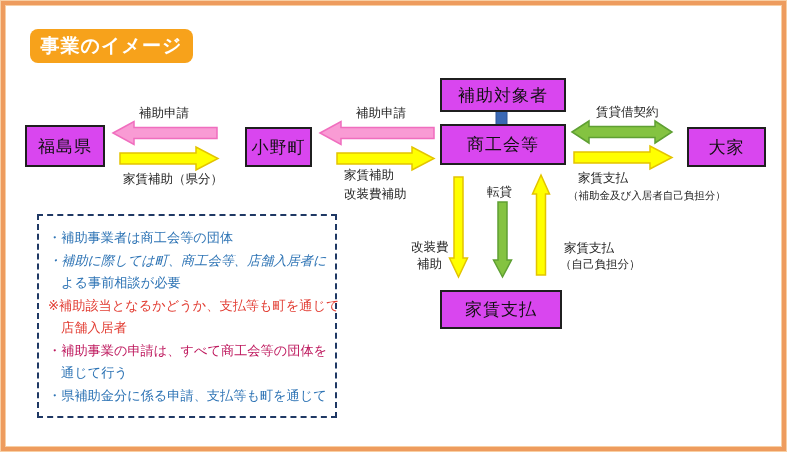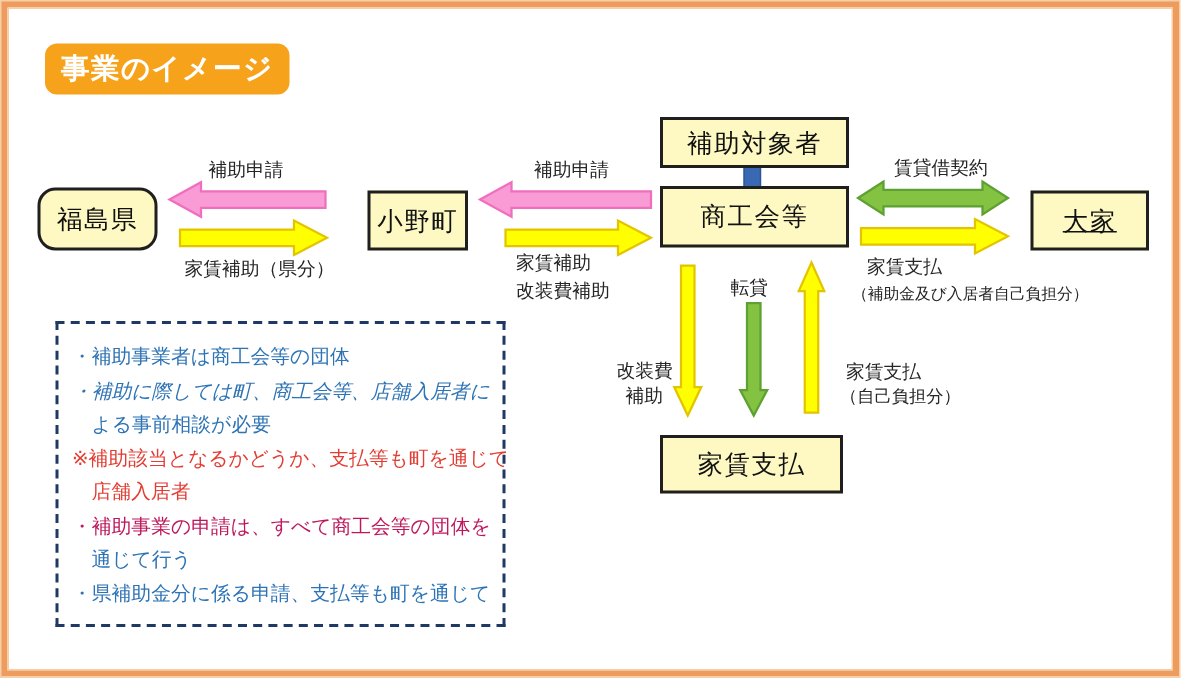--- a/index.html
+++ b/index.html
@@ -5,21 +5,21 @@
   html,body{margin:0;padding:0;background:#fff;}
   body{width:793px;height:455px;position:relative;overflow:hidden;
        font-family:"Liberation Sans","DejaVu Sans",sans-serif;}
   .canvas{position:absolute;left:0;top:0;width:793px;height:455px;background:#fff;}
   .frame{position:absolute;left:1px;top:1px;width:777px;height:442px;
          border:4px solid #EE9C5E;box-shadow:inset 0 0 0 1px #F8CFA4, 0 0 0 1px #F8CFA4;}
   .title{position:absolute;left:30px;top:29px;width:163px;height:34px;
          background:#F7A21B;border-radius:8px;color:#fff;font-weight:bold;
          font-size:19px;display:flex;align-items:center;justify-content:center;
          letter-spacing:1px;}
-  .node{position:absolute;background:#fef9c3;border:2px solid #1F1F1F;
+  .node{position:absolute;background:#d946ef;border:2px solid #1F1F1F;
         display:flex;align-items:center;justify-content:center;
         font-size:17px;color:#111;letter-spacing:1px;}
   .lbl{position:absolute;font-size:12.5px;color:#262626;white-space:nowrap;}
   .lbl.small{font-size:10.5px;font-family:Liberation Serif, serif;}
   .lbl.mid{font-size:11.5px;}
   svg.arrows{position:absolute;left:0;top:0;}
   .arrow-pink{fill:#F99BD4;stroke:#F06EBE;stroke-width:1.5;}
   .arrow-yellow{fill:#FFFF00;stroke:#E3C400;stroke-width:1.5;}
   .arrow-green{fill:#84C341;stroke:#5FA033;stroke-width:1.5;}
   .connector-blue{fill:#3A69B3;stroke:#2F5597;stroke-width:1;}
@@ -53,25 +53,25 @@
 
     <rect class="connector-blue" x="496" y="107" width="11" height="22"></rect>
 
     <polygon class="arrow-yellow" points="454,177 463,177 463,258 467.5,258 458.5,277 449.5,258 454,258"></polygon>
 
     <polygon class="arrow-green" points="498,202 507,202 507,260 511.5,260 502.5,277 493.5,260 498,260"></polygon>
 
     <polygon class="arrow-yellow" points="541,175 549.5,194 545.5,194 545.5,275 536.5,275 536.5,194 532.5,194"></polygon>
   </svg>
 
-  <div class="node" style="left:25px;top:125px;width:76px;height:38px;border-radius:12px;">福島県</div>
+  <div class="node" style="left:25px;top:125px;width:76px;height:38px;">福島県</div>
   <div class="node" style="left:245px;top:127px;width:63px;height:36px;">小野町</div>
   <div class="node" style="left:440px;top:78px;width:122px;height:30px;">補助対象者</div>
   <div class="node" style="left:440px;top:124px;width:122px;height:37px;text-align:right;">商工会等</div>
-  <div class="node" style="left:687px;top:127px;width:75px;height:36px;text-decoration:underline;">大家</div>
+  <div class="node" style="left:687px;top:127px;width:75px;height:36px;">大家</div>
   <div class="node" style="left:440px;top:290px;width:118px;height:35px;">家賃支払</div>
 
   <div class="lbl" style="left:139px;top:105px;">補助申請</div>
   <div class="lbl" style="left:123px;top:171px;">家賃補助（県分）</div>
   <div class="lbl" style="left:356px;top:105px;">補助申請</div>
   <div class="lbl" style="left:344px;top:167px;">家賃補助</div>
   <div class="lbl" style="left:344px;top:186px;">改装費補助</div>
   <div class="lbl" style="left:596px;top:104px;">賃貸借契約</div>
   <div class="lbl" style="left:578px;top:170px;">家賃支払</div>
   <div class="lbl small" style="left:568px;top:189px;">（補助金及び入居者自己負担分）</div>

